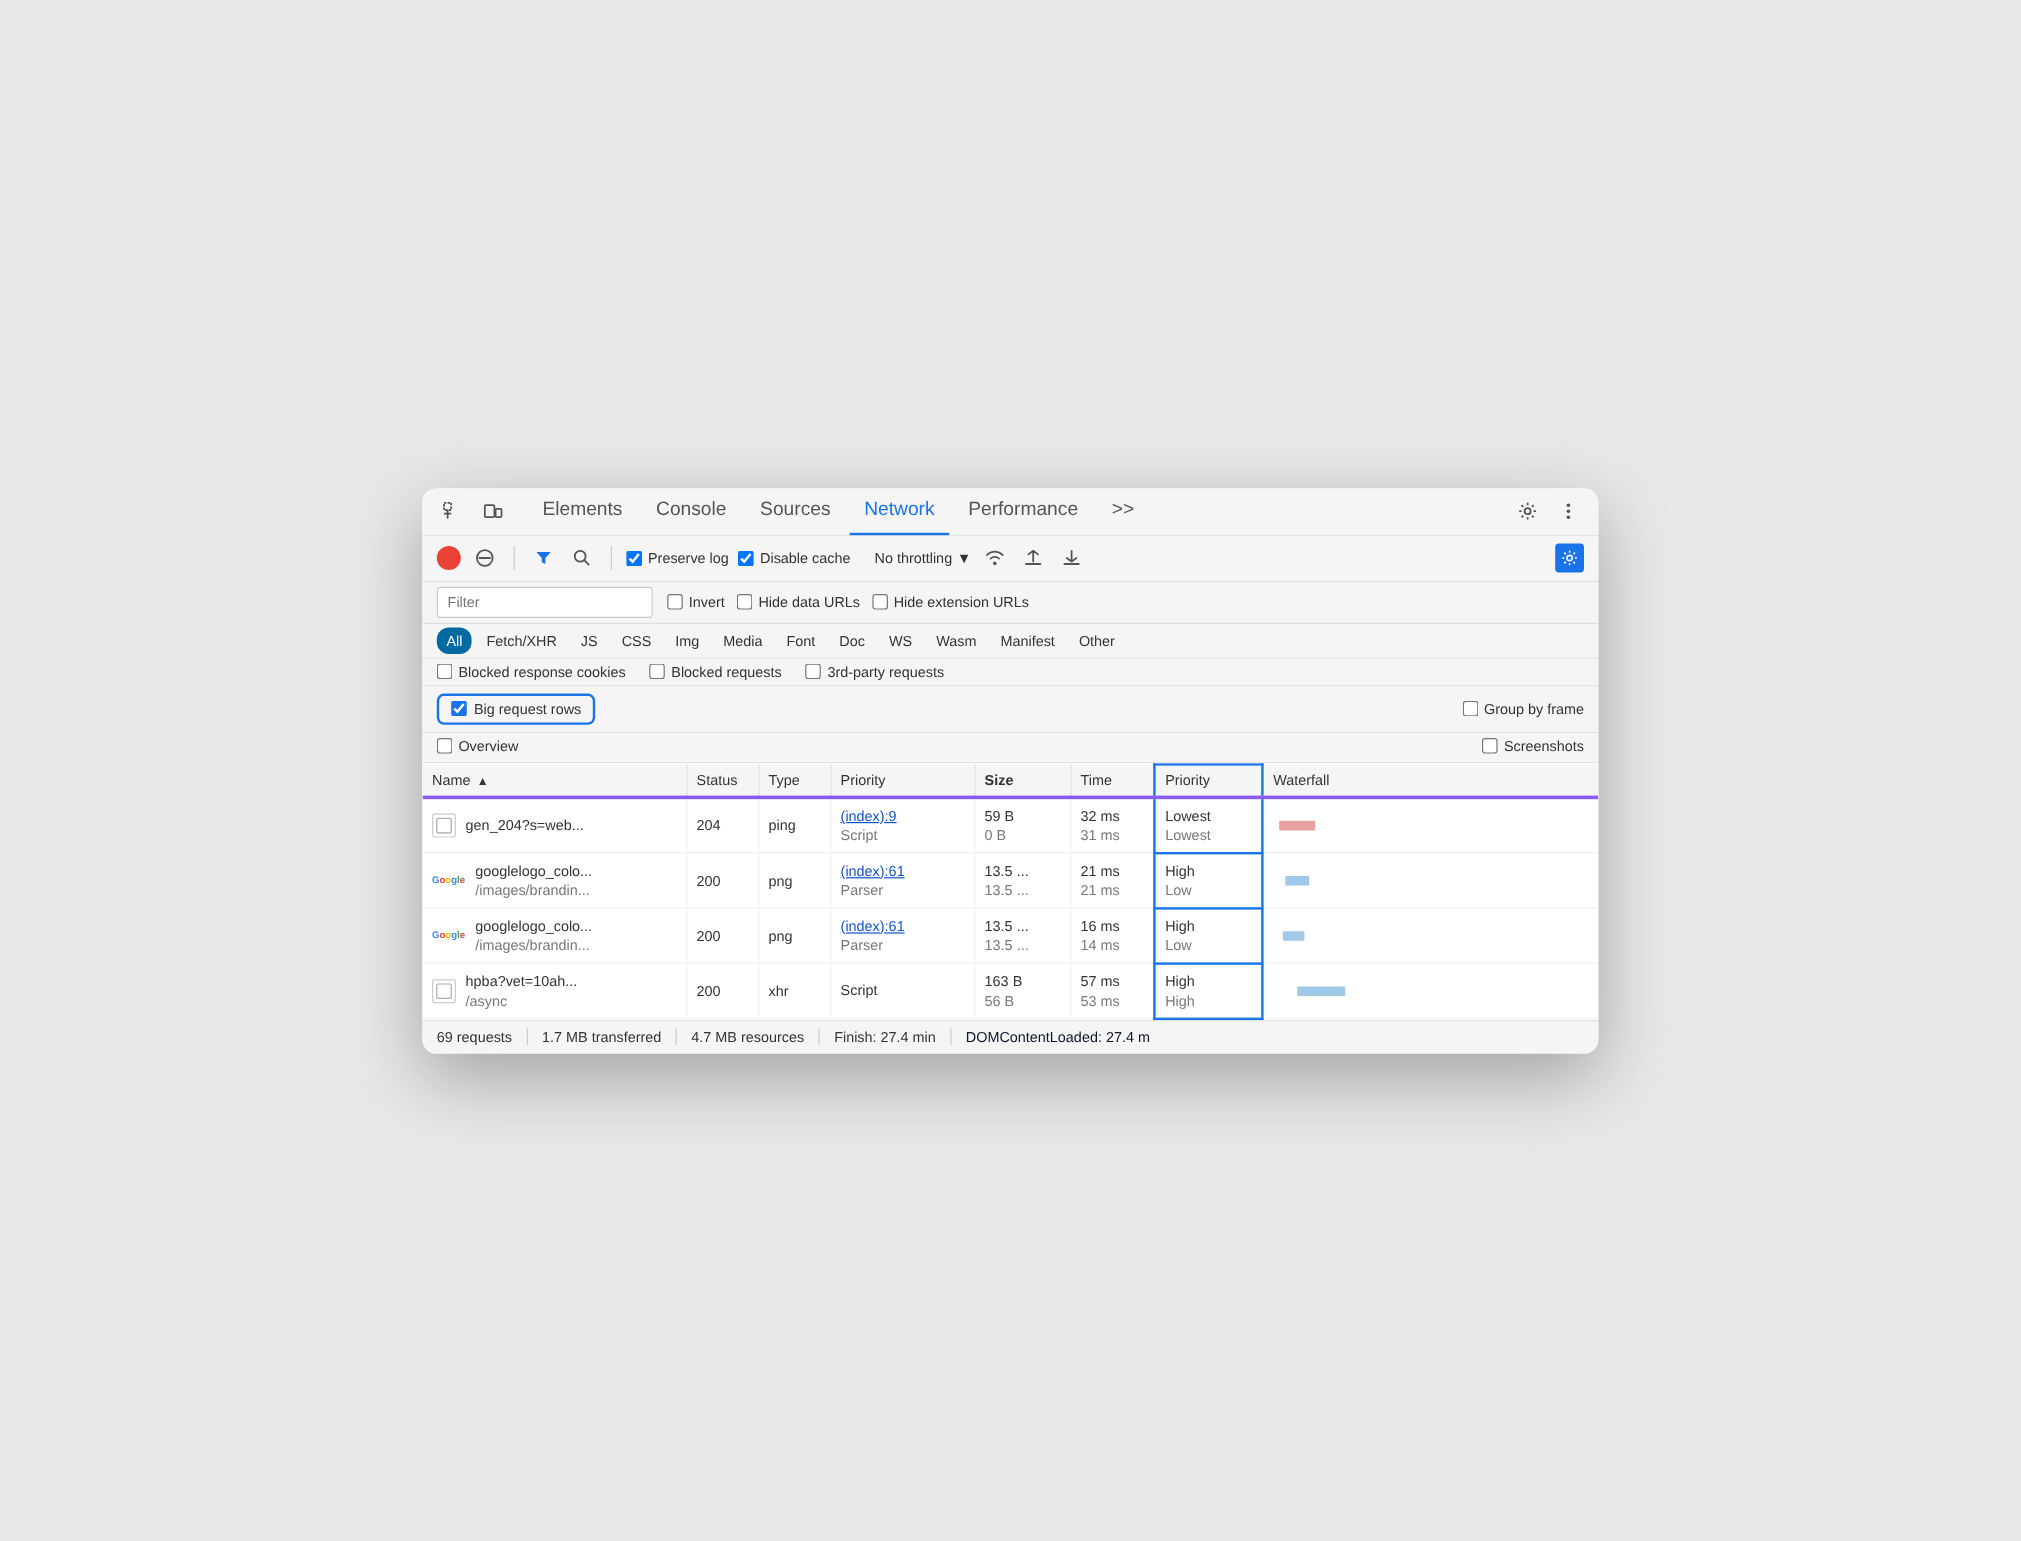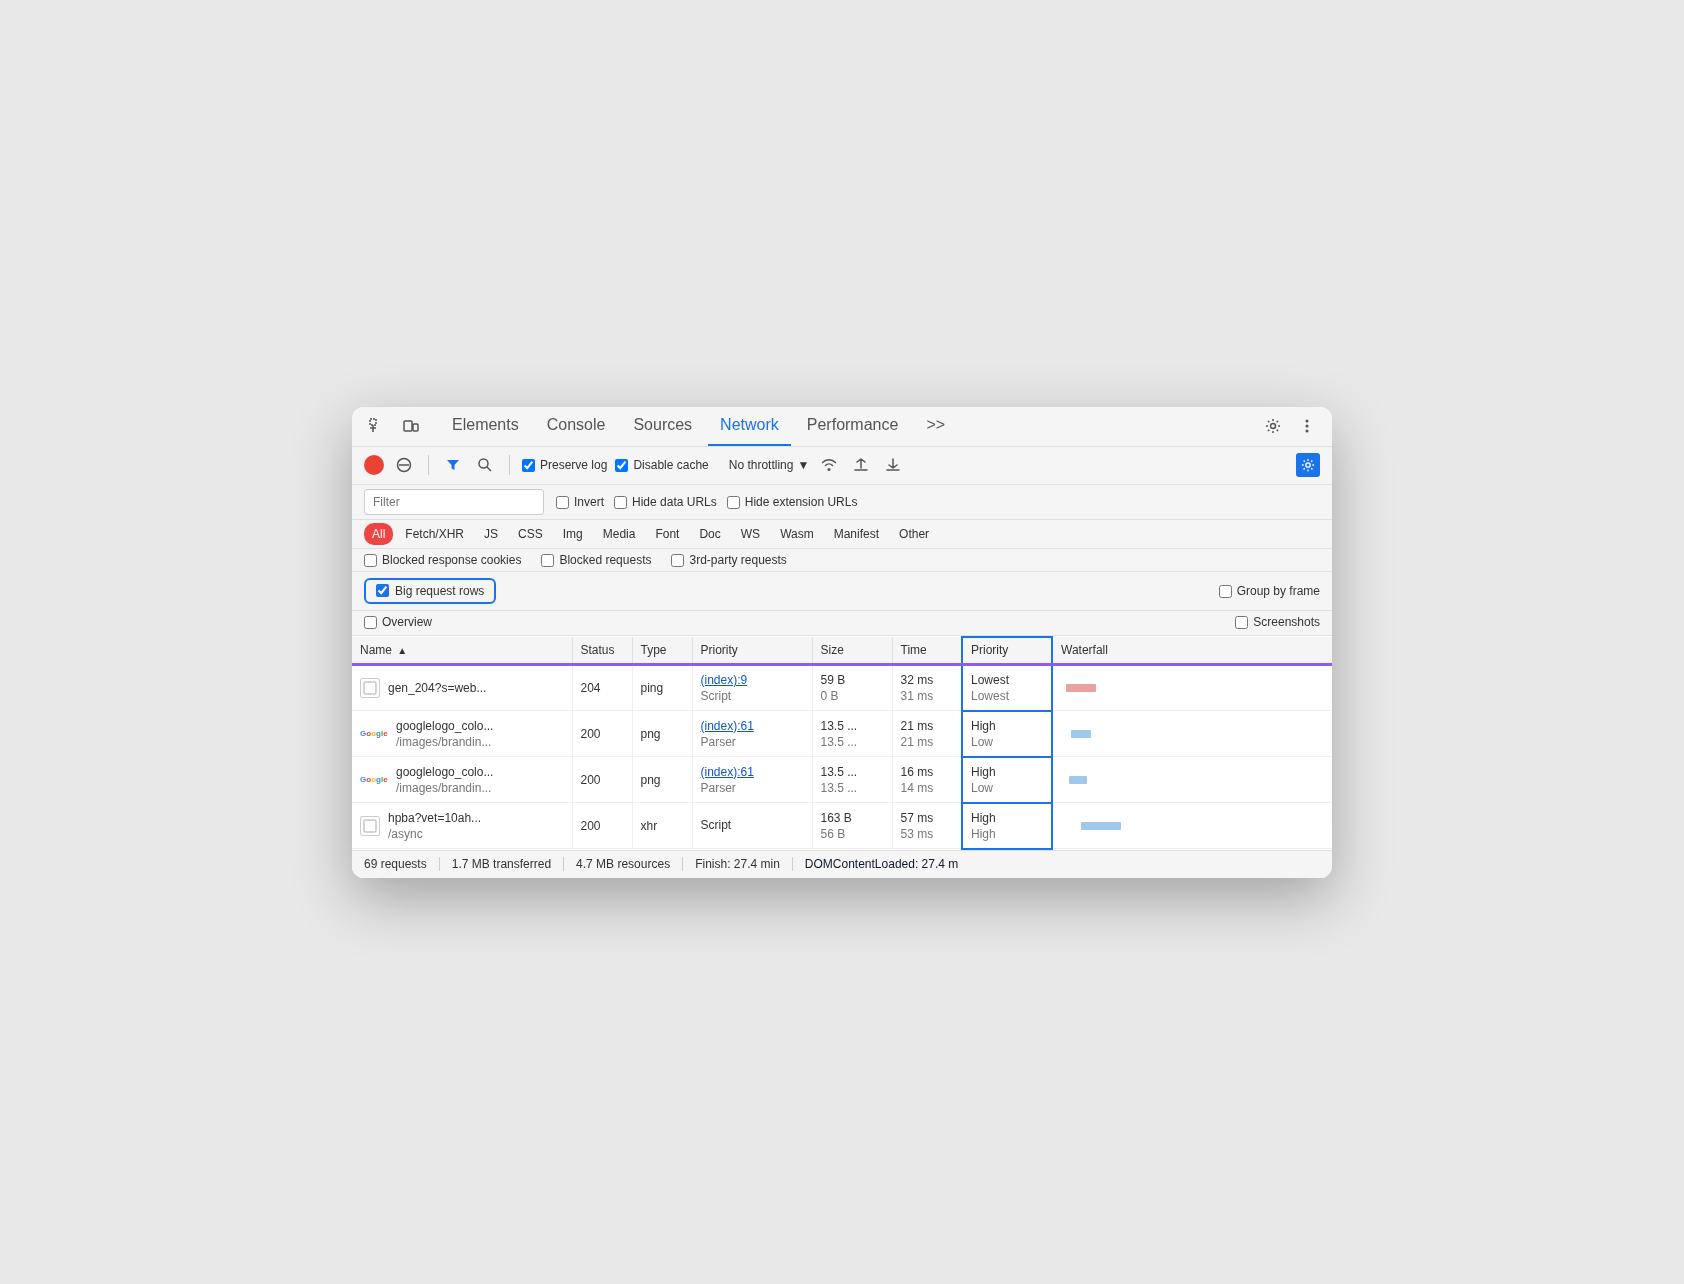--- a/index.html
+++ b/index.html
@@ -134,21 +134,21 @@
       flex-shrink: 0;
     }
     .separator-v {
       width: 1px;
       height: 20px;
       background: #ccc;
       margin: 0 4px;
     }
     .checkbox-label {
       display: flex;
-      align-items: flex-end;
+      align-items: center;
       gap: 5px;
       font-size: 12px;
       color: #333;
       cursor: pointer;
       white-space: nowrap;
     }
     .checkbox-label input[type=checkbox] {
       width: 13px;
       height: 13px;
     }
@@ -220,21 +220,21 @@
       padding: 2px 8px;
       font-size: 12px;
       color: #333;
       cursor: pointer;
       border: none;
       background: transparent;
       border-radius: 3px;
       height: 22px;
     }
     .type-btn.active {
-      background: #ef4444;
+      background: #0369a1;
       color: white;
       border-radius: 10px;
     }
     
     .options-bar {
       display: flex;
       align-items: center;
       padding: 4px 12px;
       border-bottom: 1px solid #e0e0e0;
       background: #f5f5f5;
@@ -567,21 +567,21 @@
       <table>
         <thead>
           <tr>
             <th style="width:220px;">
               <span>Name</span>
               <span class="sort-arrow">▲</span>
             </th>
             <th style="width:60px;"><span>Status</span></th>
             <th style="width:60px;"><span>Type</span></th>
             <th style="width:120px;"><span>Priority</span></th>
-            <th style="width:80px;"><span>Size</span></th>
+            <th style="width:80px;font-weight:bold;"><span>Size</span></th>
             <th style="width:70px;"><span>Time</span></th>
             <th style="width:90px;" class="priority-highlight"><span>Priority</span></th>
             <th style="min-width:120px;"><span>Waterfall</span></th>
           </tr>
         </thead>
         <tbody>
 
           <tr>
             <td>
               <div class="td-name">

